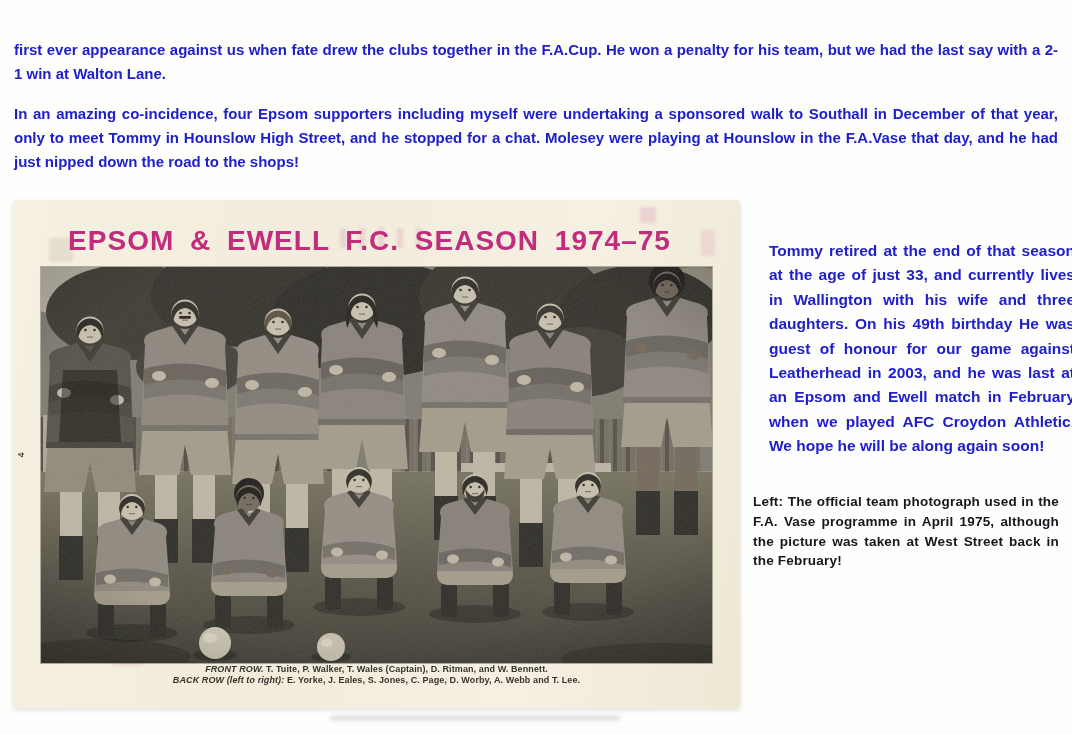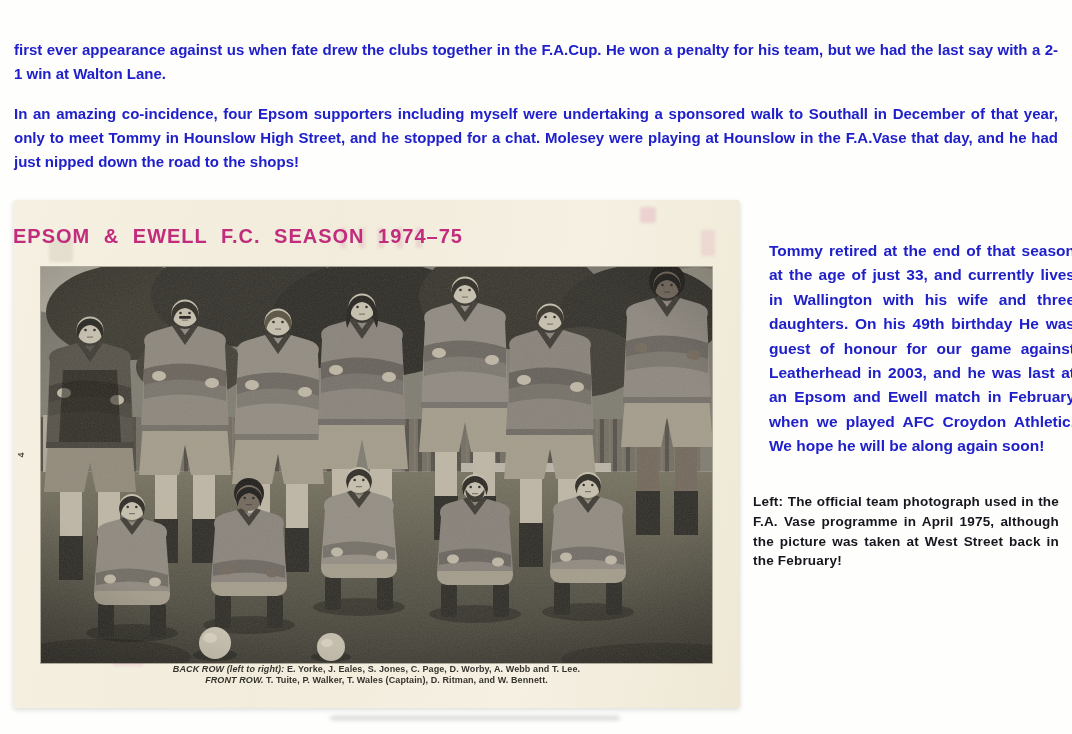--- a/index.html
+++ b/index.html
@@ -14,22 +14,22 @@
   }
   .intro-1 { top:38px; }
   .intro-2 { top:102px; }
 
   .scan {
     position:absolute; left:13px; top:200px; width:727px; height:508px;
     background:linear-gradient(100deg,#f5f0e1 0%,#f1ecdb 40%,#f5f0e2 72%,#eee8d5 100%);
     border-radius:3px; box-shadow:0 2px 5px rgba(0,0,0,0.13);
   }
   .scan-title {
-    position:absolute; left:0; right:14px; top:25px; text-align:left;
-    font-size:20px; font-weight:bold; letter-spacing:1px; word-spacing:7px;
+    position:absolute; left:0; right:14px; top:25px; text-align:center;
+    font-size:28px; font-weight:bold; letter-spacing:1px; word-spacing:7px;
     color:#c12c7c; white-space:nowrap;
   }
   .photo {
     position:absolute; left:28px; top:67px; width:671px; height:396px;
     background:#6f6b61; outline:1px solid rgba(70,64,52,0.4);
   }
   .photo svg { display:block; width:100%; height:100%; }
   .photo-caption {
     position:absolute; left:28px; top:464px; width:671px; text-align:center;
     font-size:9px; line-height:10.5px; font-weight:bold; color:#35332d;
@@ -195,22 +195,22 @@
         <ellipse cx="290" cy="390" rx="20" ry="5" fill="rgba(0,0,0,0.3)"></ellipse>
         <circle cx="290" cy="380" r="14" fill="#c4bdac"></circle>
         <ellipse cx="286" cy="376" rx="6" ry="4" fill="#d6cfbe"></ellipse>
 
         <rect width="671" height="396" fill="url(#vig)"></rect>
         <rect width="671" height="396" filter="url(#grain)" opacity="0.33"></rect>
       </svg>
     </div>
 
     <div class="photo-caption">
+      <div><span class="it">FRONT ROW.</span><span> T. Tuite, P. Walker, T. Wales (Captain), D. Ritman, and W. Bennett.</span></div>
       <div><span class="it">BACK ROW (left to right):</span><span> E. Yorke, J. Eales, S. Jones, C. Page, D. Worby, A. Webb and T. Lee.</span></div>
-      <div><span class="it">FRONT ROW.</span><span> T. Tuite, P. Walker, T. Wales (Captain), D. Ritman, and W. Bennett.</span></div>
     </div>
   </div>
 
   <p class="sidebar-p">Tommy retired at the end of that season at the age of just 33, and currently lives in Wallington with his wife and three daughters. On his 49th birthday He was guest of honour for our game against Leatherhead in 2003, and he was last at an Epsom and Ewell match in February when we played AFC Croydon Athletic. We hope he will be along again soon!</p>
   <p class="note">Left: The official team photograph used in the F.A. Vase programme in April 1975, although the picture was taken at West Street back in the February!</p>
 
   <div class="smudge"></div>
 </div>
 
 </body></html>

